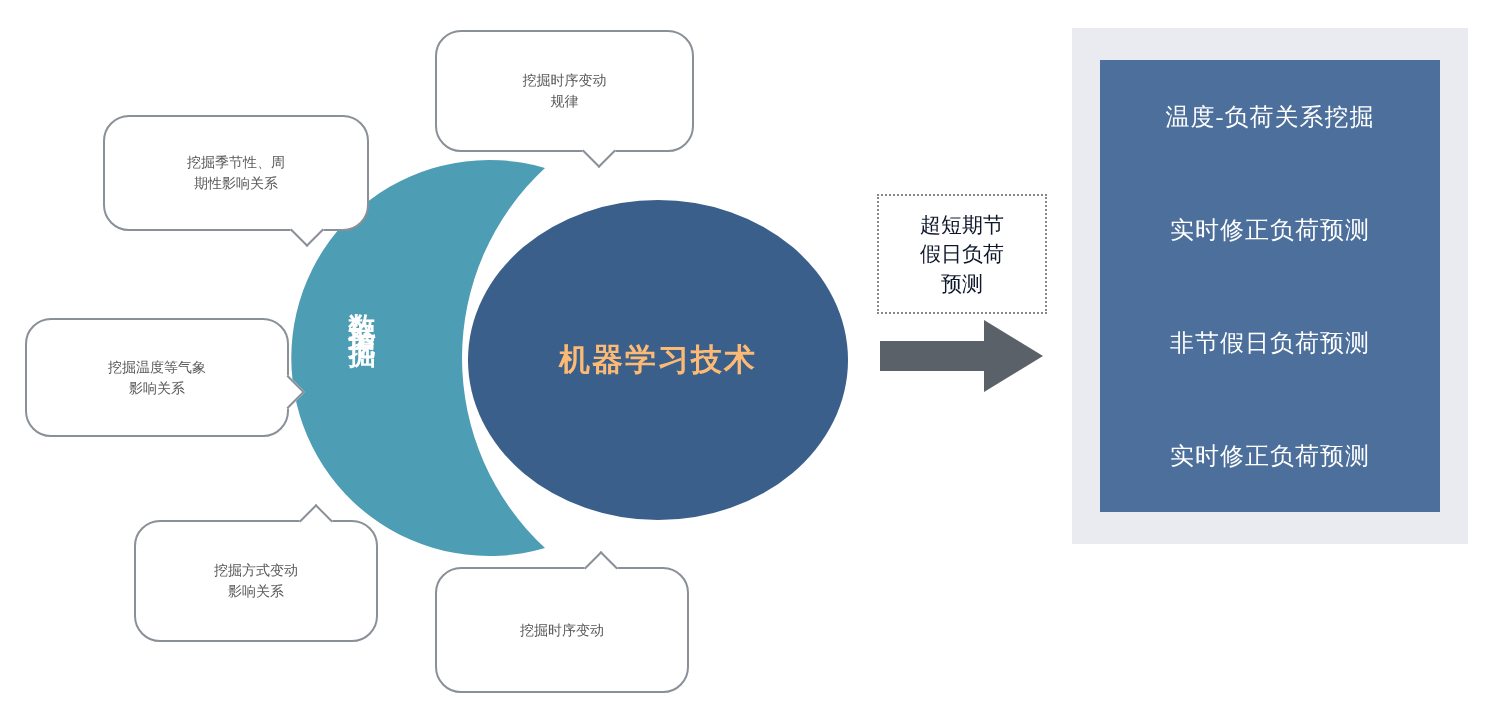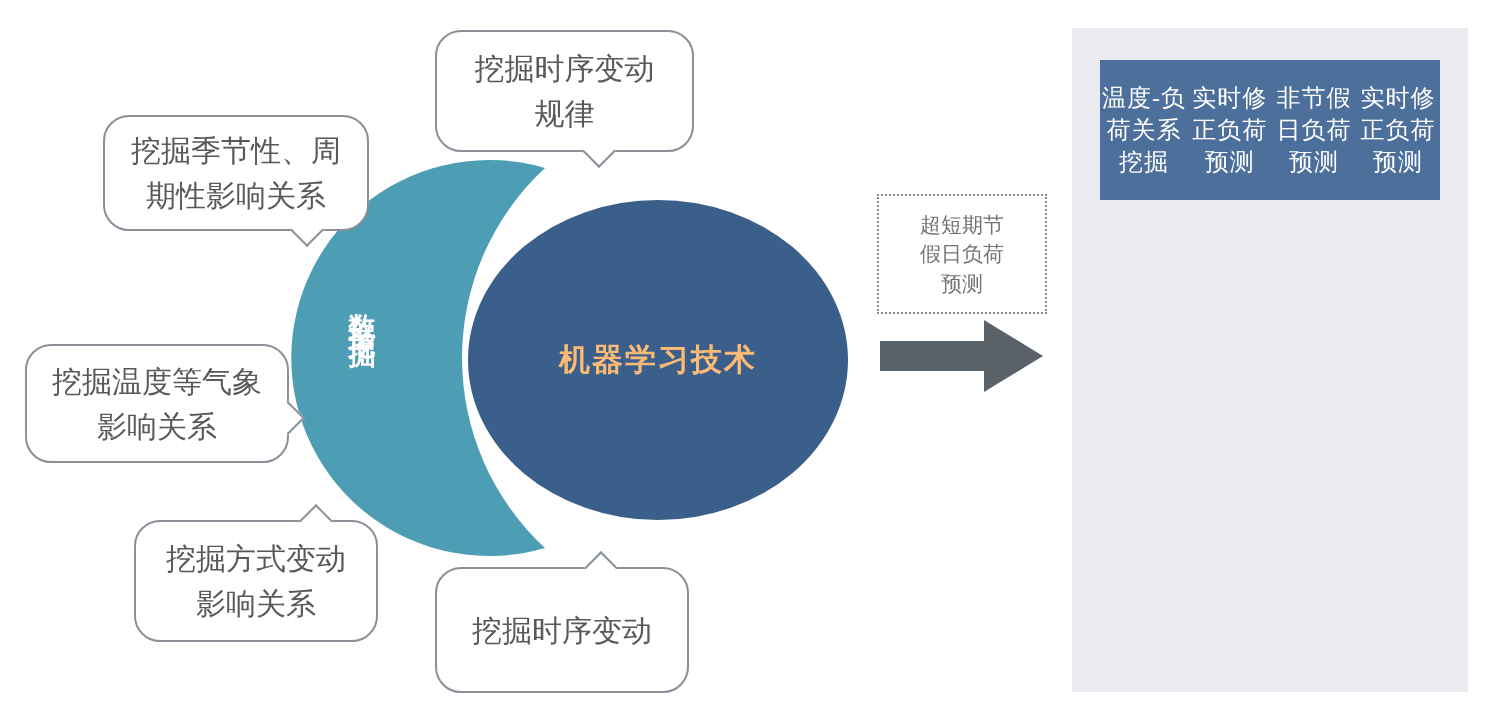--- a/index.html
+++ b/index.html
@@ -7,33 +7,33 @@
   #stage{position:relative;width:1493px;height:721px;background:#ffffff;overflow:hidden;}
 
   
   #shape-layer{position:absolute;left:0;top:0;width:1493px;height:721px;pointer-events:none;z-index:1;}
 
   
   .callout{
     position:absolute;z-index:3;background:#ffffff;
     border:2px solid #8A9098;border-radius:26px;
     display:flex;align-items:center;justify-content:center;
-    text-align:center;color:#595959;font-size:30px;line-height:1.5;
+    text-align:center;color:#595959;font-size:14px;line-height:1.5;
     white-space:pre-line;
   }
   .tail{position:absolute;width:22px;height:22px;background:#ffffff;transform:rotate(45deg);z-index:4;}
   .tail-down{border-right:2px solid #8A9098;border-bottom:2px solid #8A9098;bottom:-13px;}
   .tail-up{border-left:2px solid #8A9098;border-top:2px solid #8A9098;top:-13px;}
   .tail-right{border-right:2px solid #8A9098;border-top:2px solid #8A9098;right:-13px;}
 
   #callout-1{left:435px;top:30px;width:255px;height:118px;}
   #callout-1 .tail{left:150px;}
   #callout-2{left:103px;top:115px;width:262px;height:112px;}
   #callout-2 .tail{right:48px;}
-  #callout-3{left:25px;top:318px;width:260px;height:115px;margin-top:26px;}
+  #callout-3{left:25px;top:318px;width:260px;height:115px;}
   #callout-3 .tail{top:60px;}
   #callout-4{left:134px;top:520px;width:240px;height:118px;}
   #callout-4 .tail{right:48px;}
   #callout-5{left:435px;top:567px;width:250px;height:122px;}
   #callout-5 .tail{left:152px;}
 
   
   #crescent-label{
     position:absolute;left:344px;top:292px;z-index:2;
     writing-mode:vertical-rl;text-orientation:upright;
@@ -46,28 +46,28 @@
     background:#3A5F8A;border-radius:50%;
     display:flex;align-items:center;justify-content:center;
   }
   #ml-ellipse .ellipse-text{color:#fdba74;font-weight:bold;font-size:31px;letter-spacing:2px;}
 
   
   #forecast-box{
     position:absolute;left:877px;top:194px;width:166px;height:116px;z-index:2;
     background:#ffffff;border:2px dotted #84898f;
     display:flex;align-items:center;justify-content:center;
-    text-align:center;color:#737373;font-size:21px;line-height:1.4;white-space:pre-line;
+    text-align:center;color:#0f172a;font-size:21px;line-height:1.4;white-space:pre-line;
   }
 
   
   #output-panel{
-    position:absolute;left:1072px;top:28px;width:396px;height:664px;z-index:2;
+    position:absolute;left:1072px;top:28px;width:396px;height:516px;z-index:2;
     background:#E9EBF1;box-sizing:border-box;
-    padding:32px 28px;display:flex;flex-direction:row;justify-content:space-between;font-family:Liberation Serif, serif;
+    padding:32px 28px;display:flex;flex-direction:column;justify-content:space-between;font-family:Liberation Serif, serif;
   }
   .output-box{
     height:140px;background:#4C6F9B;
     display:flex;align-items:center;justify-content:center;
     color:#ffffff;font-size:24px;letter-spacing:1px;text-align:center;
   }
 </style>
 </head>
 <body>
 

